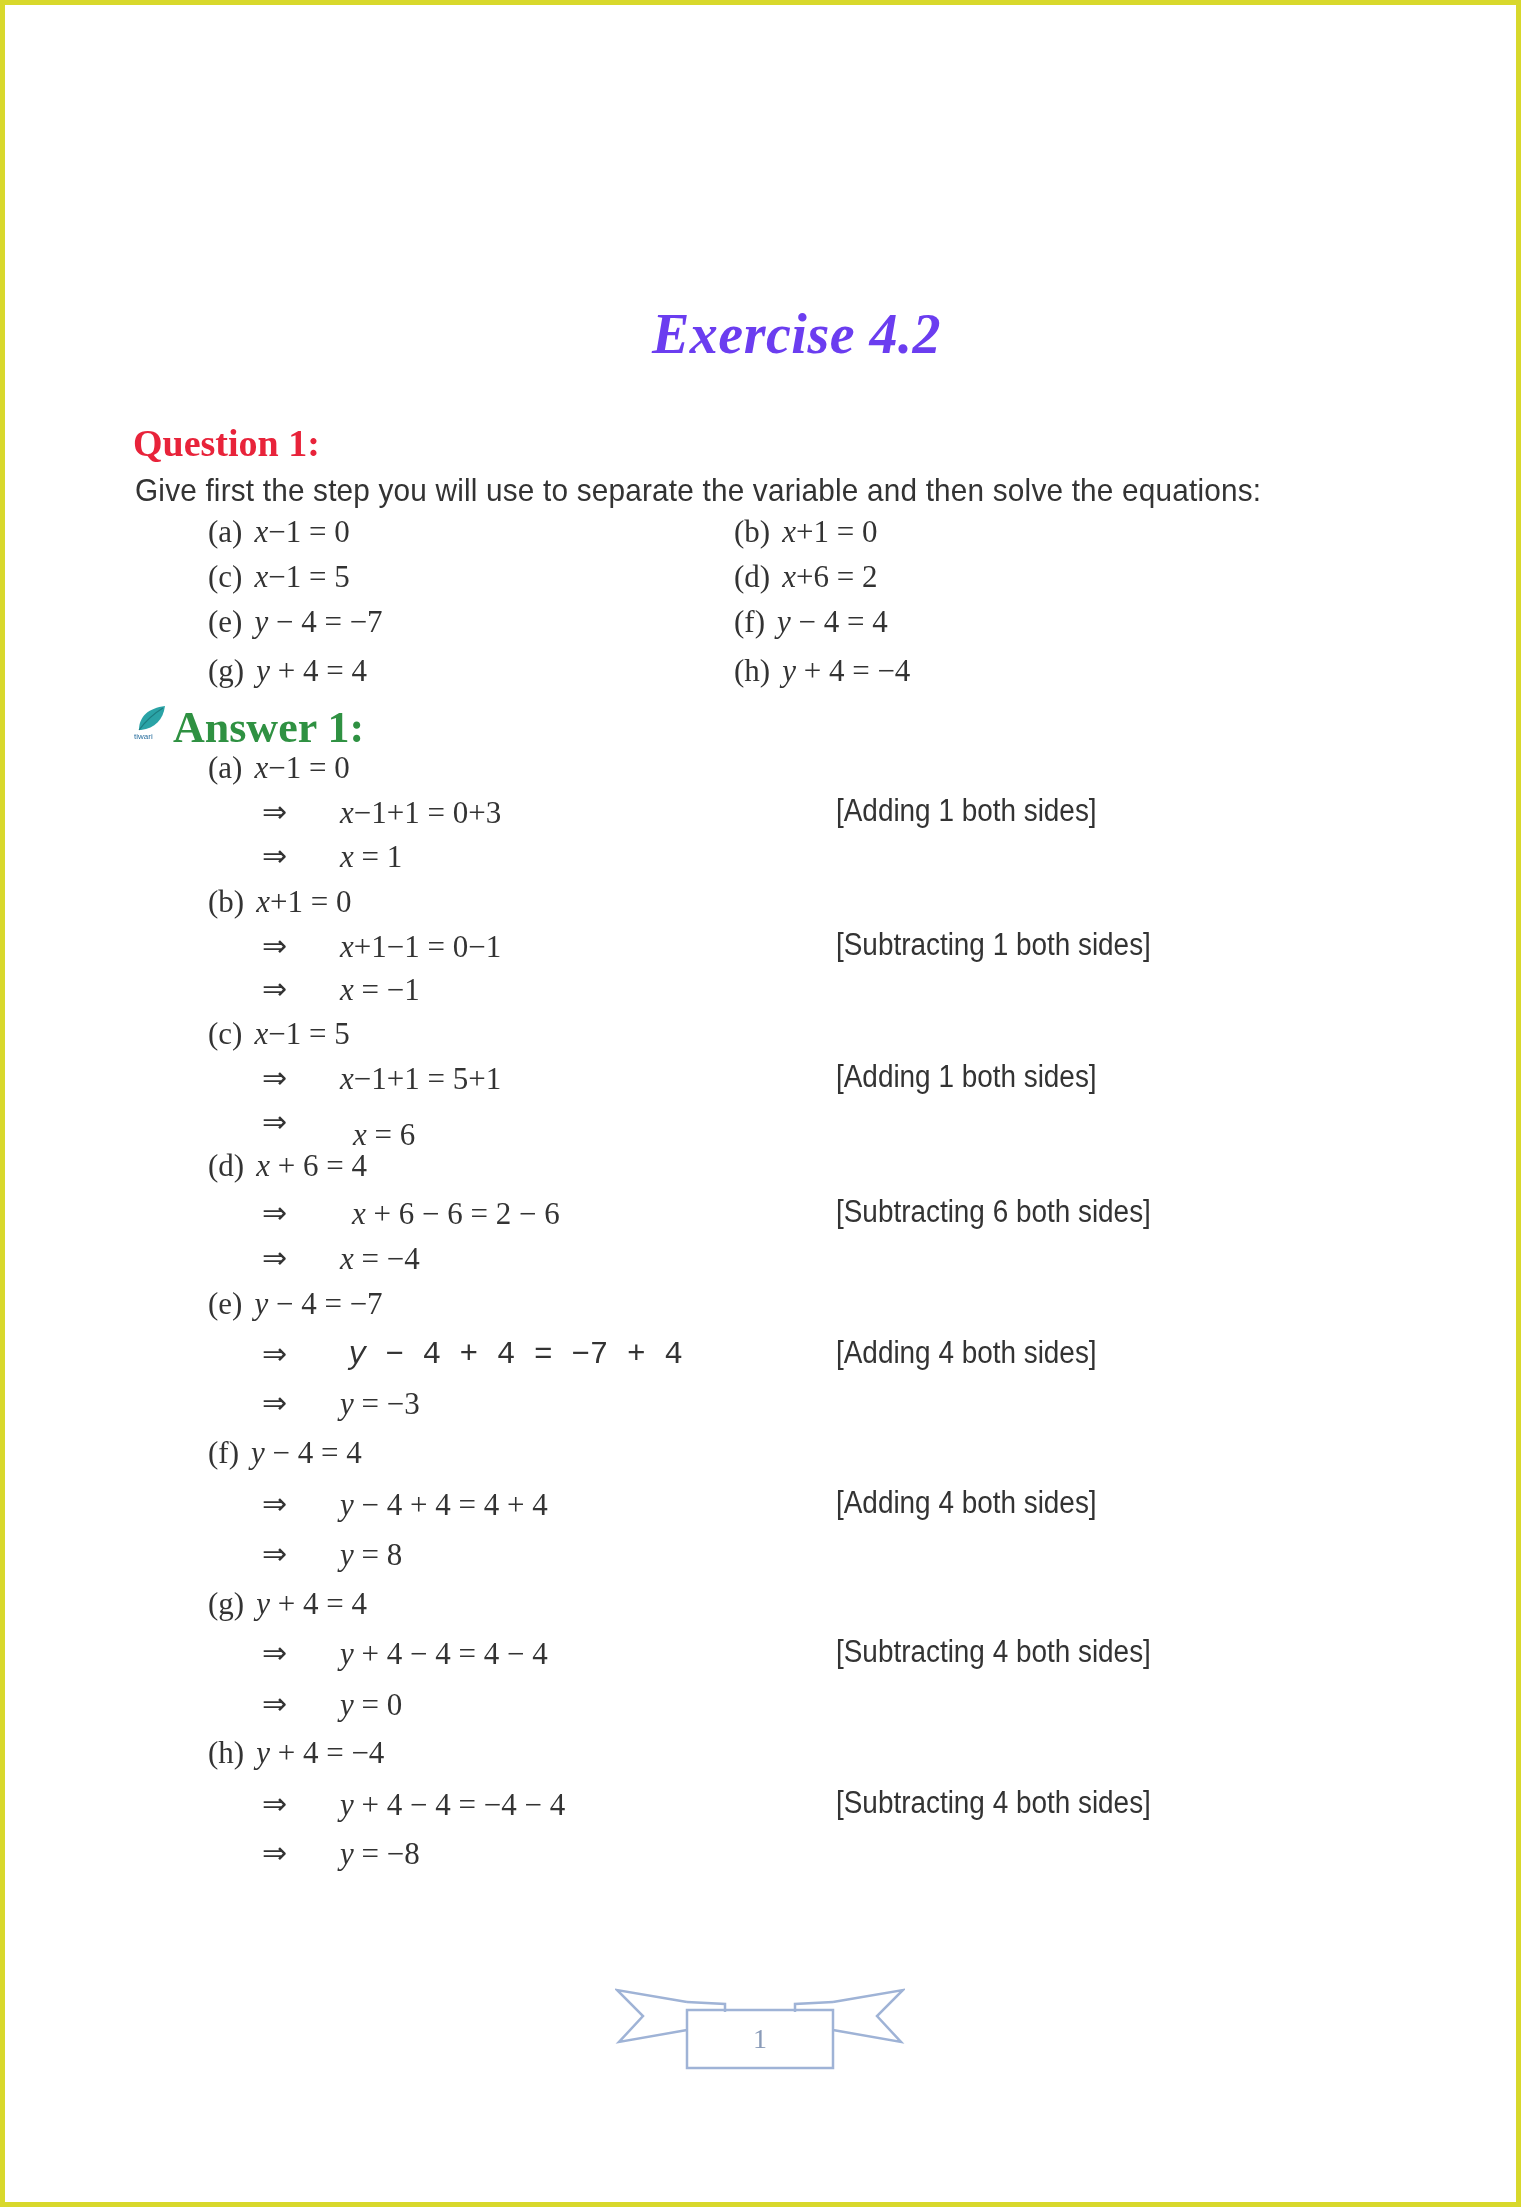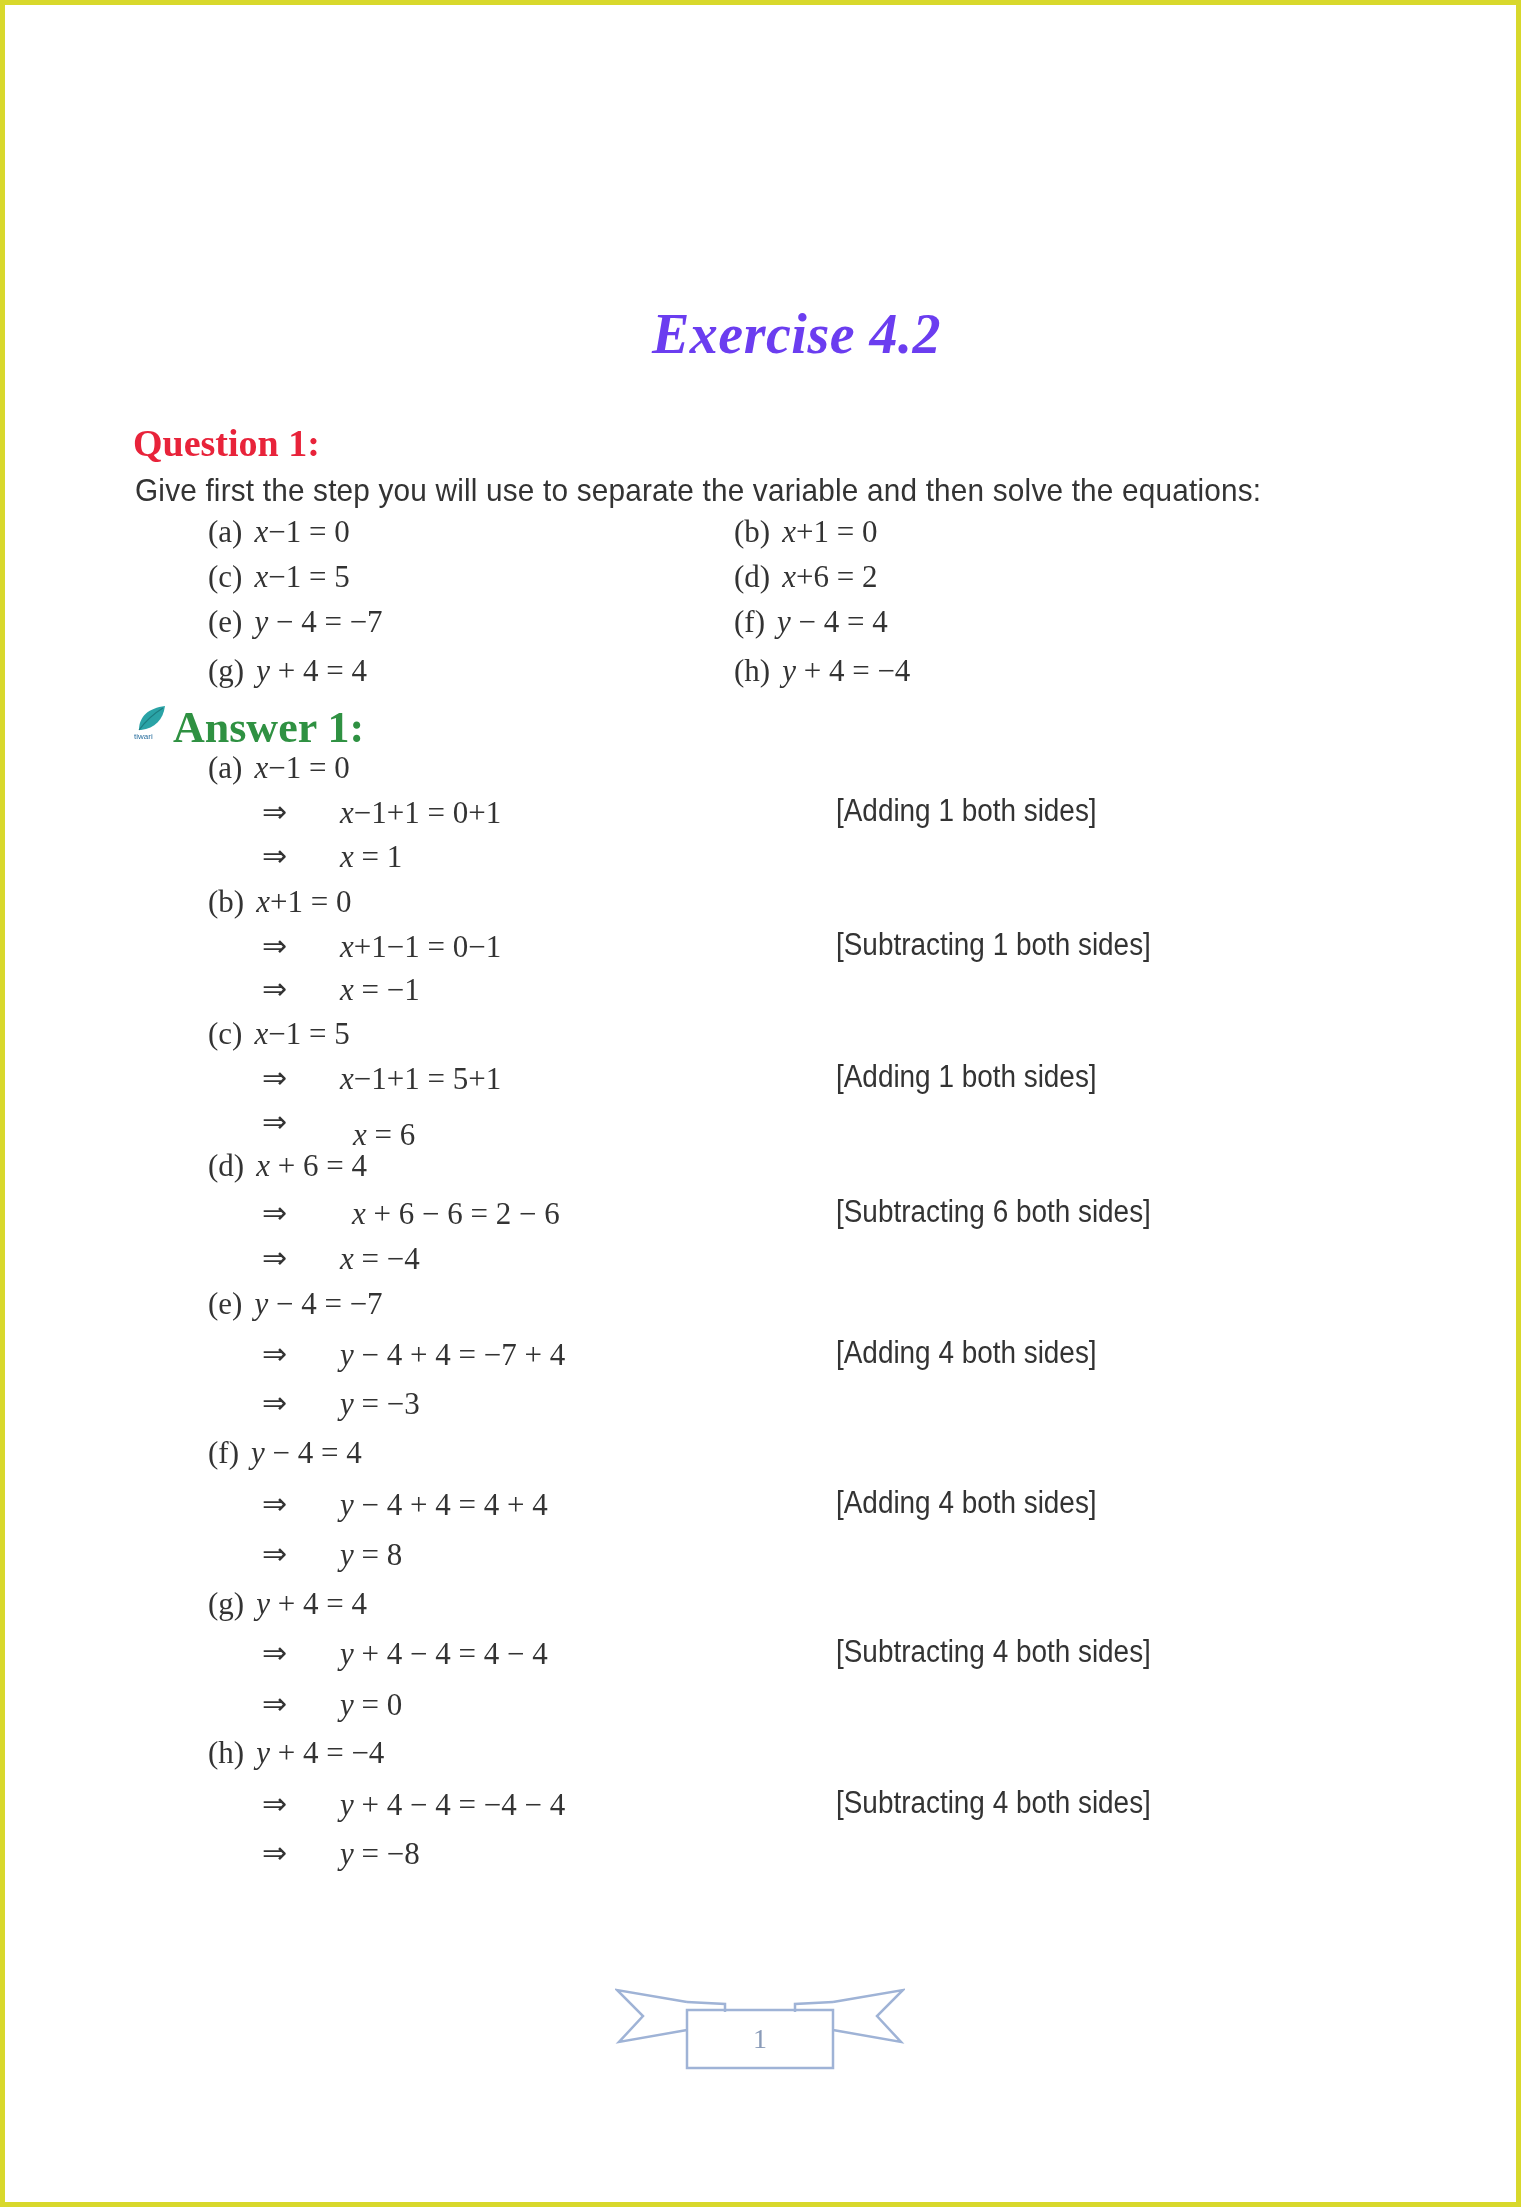--- a/index.html
+++ b/index.html
@@ -74,21 +74,21 @@
 <svg class="abs logo" viewBox="0 0 36 36">
   <path d="M6 26 C6 12 16 4 32 2 C30 16 22 24 8 26 Z" fill="#2aa3a6"></path>
   <path d="M6 26 C12 18 20 10 30 4" stroke="#1c7d80" stroke-width="1.2" fill="none"></path>
   <text x="1" y="35" font-size="8" fill="#2a6f9e" font-family="Liberation Sans, sans-serif">tiwari</text>
 </svg>
 <div class="abs a-heading">Answer 1:</div>
 
 <div id="answers">
     <div class="abs row" style="left: 208px; top: 752px;"><span style="margin-right:12px;display:inline-block">(a)</span><span class="var">x</span><span>−1 = 0</span></div>
     <div class="abs row arrow" style="left: 262px; top: 797px;">⇒</div>
-    <div class="abs row" style="left: 340px; top: 797px;"><span class="var">x</span><span>−1+1 = 0+1</span></div>
+    <div class="abs row" style="left: 340px; top: 797px;"><span class="var">x</span><span>−1+1 = 0+3</span></div>
     <div class="abs note" style="left: 836px; top: 795px;">[Adding 1 both sides]</div>
     <div class="abs row arrow" style="left: 262px; top: 841px;">⇒</div>
     <div class="abs row" style="left: 340px; top: 841px;"><span class="var">x</span><span> = 1</span></div>
     <div class="abs row" style="left: 208px; top: 886px;"><span style="margin-right:12px;display:inline-block">(b)</span><span class="var">x</span><span>+1 = 0</span></div>
     <div class="abs row arrow" style="left: 262px; top: 931px;">⇒</div>
     <div class="abs row" style="left: 340px; top: 931px;"><span class="var">x</span><span>+1−1 = 0−1</span></div>
     <div class="abs note" style="left: 836px; top: 929px;">[Subtracting 1 both sides]</div>
     <div class="abs row arrow" style="left: 262px; top: 974px;">⇒</div>
     <div class="abs row" style="left: 340px; top: 974px;"><span class="var">x</span><span> = −1</span></div>
     <div class="abs row" style="left: 208px; top: 1018px;"><span style="margin-right:12px;display:inline-block">(c)</span><span class="var">x</span><span>−1 = 5</span></div>
@@ -98,21 +98,21 @@
     <div class="abs row arrow" style="left: 262px; top: 1107px;">⇒</div>
     <div class="abs row" style="left: 353px; top: 1107px; margin-top: 12px;"><span class="var">x</span><span> = 6</span></div>
     <div class="abs row" style="left: 208px; top: 1150px;"><span style="margin-right:12px;display:inline-block">(d)</span><span class="var">x</span><span> + 6 = 4</span></div>
     <div class="abs row arrow" style="left: 262px; top: 1198px;">⇒</div>
     <div class="abs row" style="left: 352px; top: 1198px;"><span class="var">x</span><span> + 6 − 6 = 2 − 6</span></div>
     <div class="abs note" style="left: 836px; top: 1196px;">[Subtracting 6 both sides]</div>
     <div class="abs row arrow" style="left: 262px; top: 1243px;">⇒</div>
     <div class="abs row" style="left: 340px; top: 1243px;"><span class="var">x</span><span> = −4</span></div>
     <div class="abs row" style="left: 208px; top: 1288px;"><span style="margin-right:12px;display:inline-block">(e)</span><span class="var">y</span><span> − 4 = −7</span></div>
     <div class="abs row arrow" style="left: 262px; top: 1339px;">⇒</div>
-    <div class="abs row" style="left: 340px; top: 1339px;"><span class="var">y</span><span> − 4 + 4 = −7 + 4</span></div>
+    <div class="abs row" style="left: 348px; top: 1339px; font-family: Liberation Mono, monospace;"><span class="var">y</span><span> − 4 + 4 = −7 + 4</span></div>
     <div class="abs note" style="left: 836px; top: 1337px;">[Adding 4 both sides]</div>
     <div class="abs row arrow" style="left: 262px; top: 1388px;">⇒</div>
     <div class="abs row" style="left: 340px; top: 1388px;"><span class="var">y</span><span> = −3</span></div>
     <div class="abs row" style="left: 208px; top: 1437px;"><span style="margin-right:12px;display:inline-block">(f)</span><span class="var">y</span><span> − 4 = 4</span></div>
     <div class="abs row arrow" style="left: 262px; top: 1489px;">⇒</div>
     <div class="abs row" style="left: 340px; top: 1489px;"><span class="var">y</span><span> − 4 + 4 = 4 + 4</span></div>
     <div class="abs note" style="left: 836px; top: 1487px;">[Adding 4 both sides]</div>
     <div class="abs row arrow" style="left: 262px; top: 1539px;">⇒</div>
     <div class="abs row" style="left: 340px; top: 1539px;"><span class="var">y</span><span> = 8</span></div>
     <div class="abs row" style="left: 208px; top: 1588px;"><span style="margin-right:12px;display:inline-block">(g)</span><span class="var">y</span><span> + 4 = 4</span></div>

